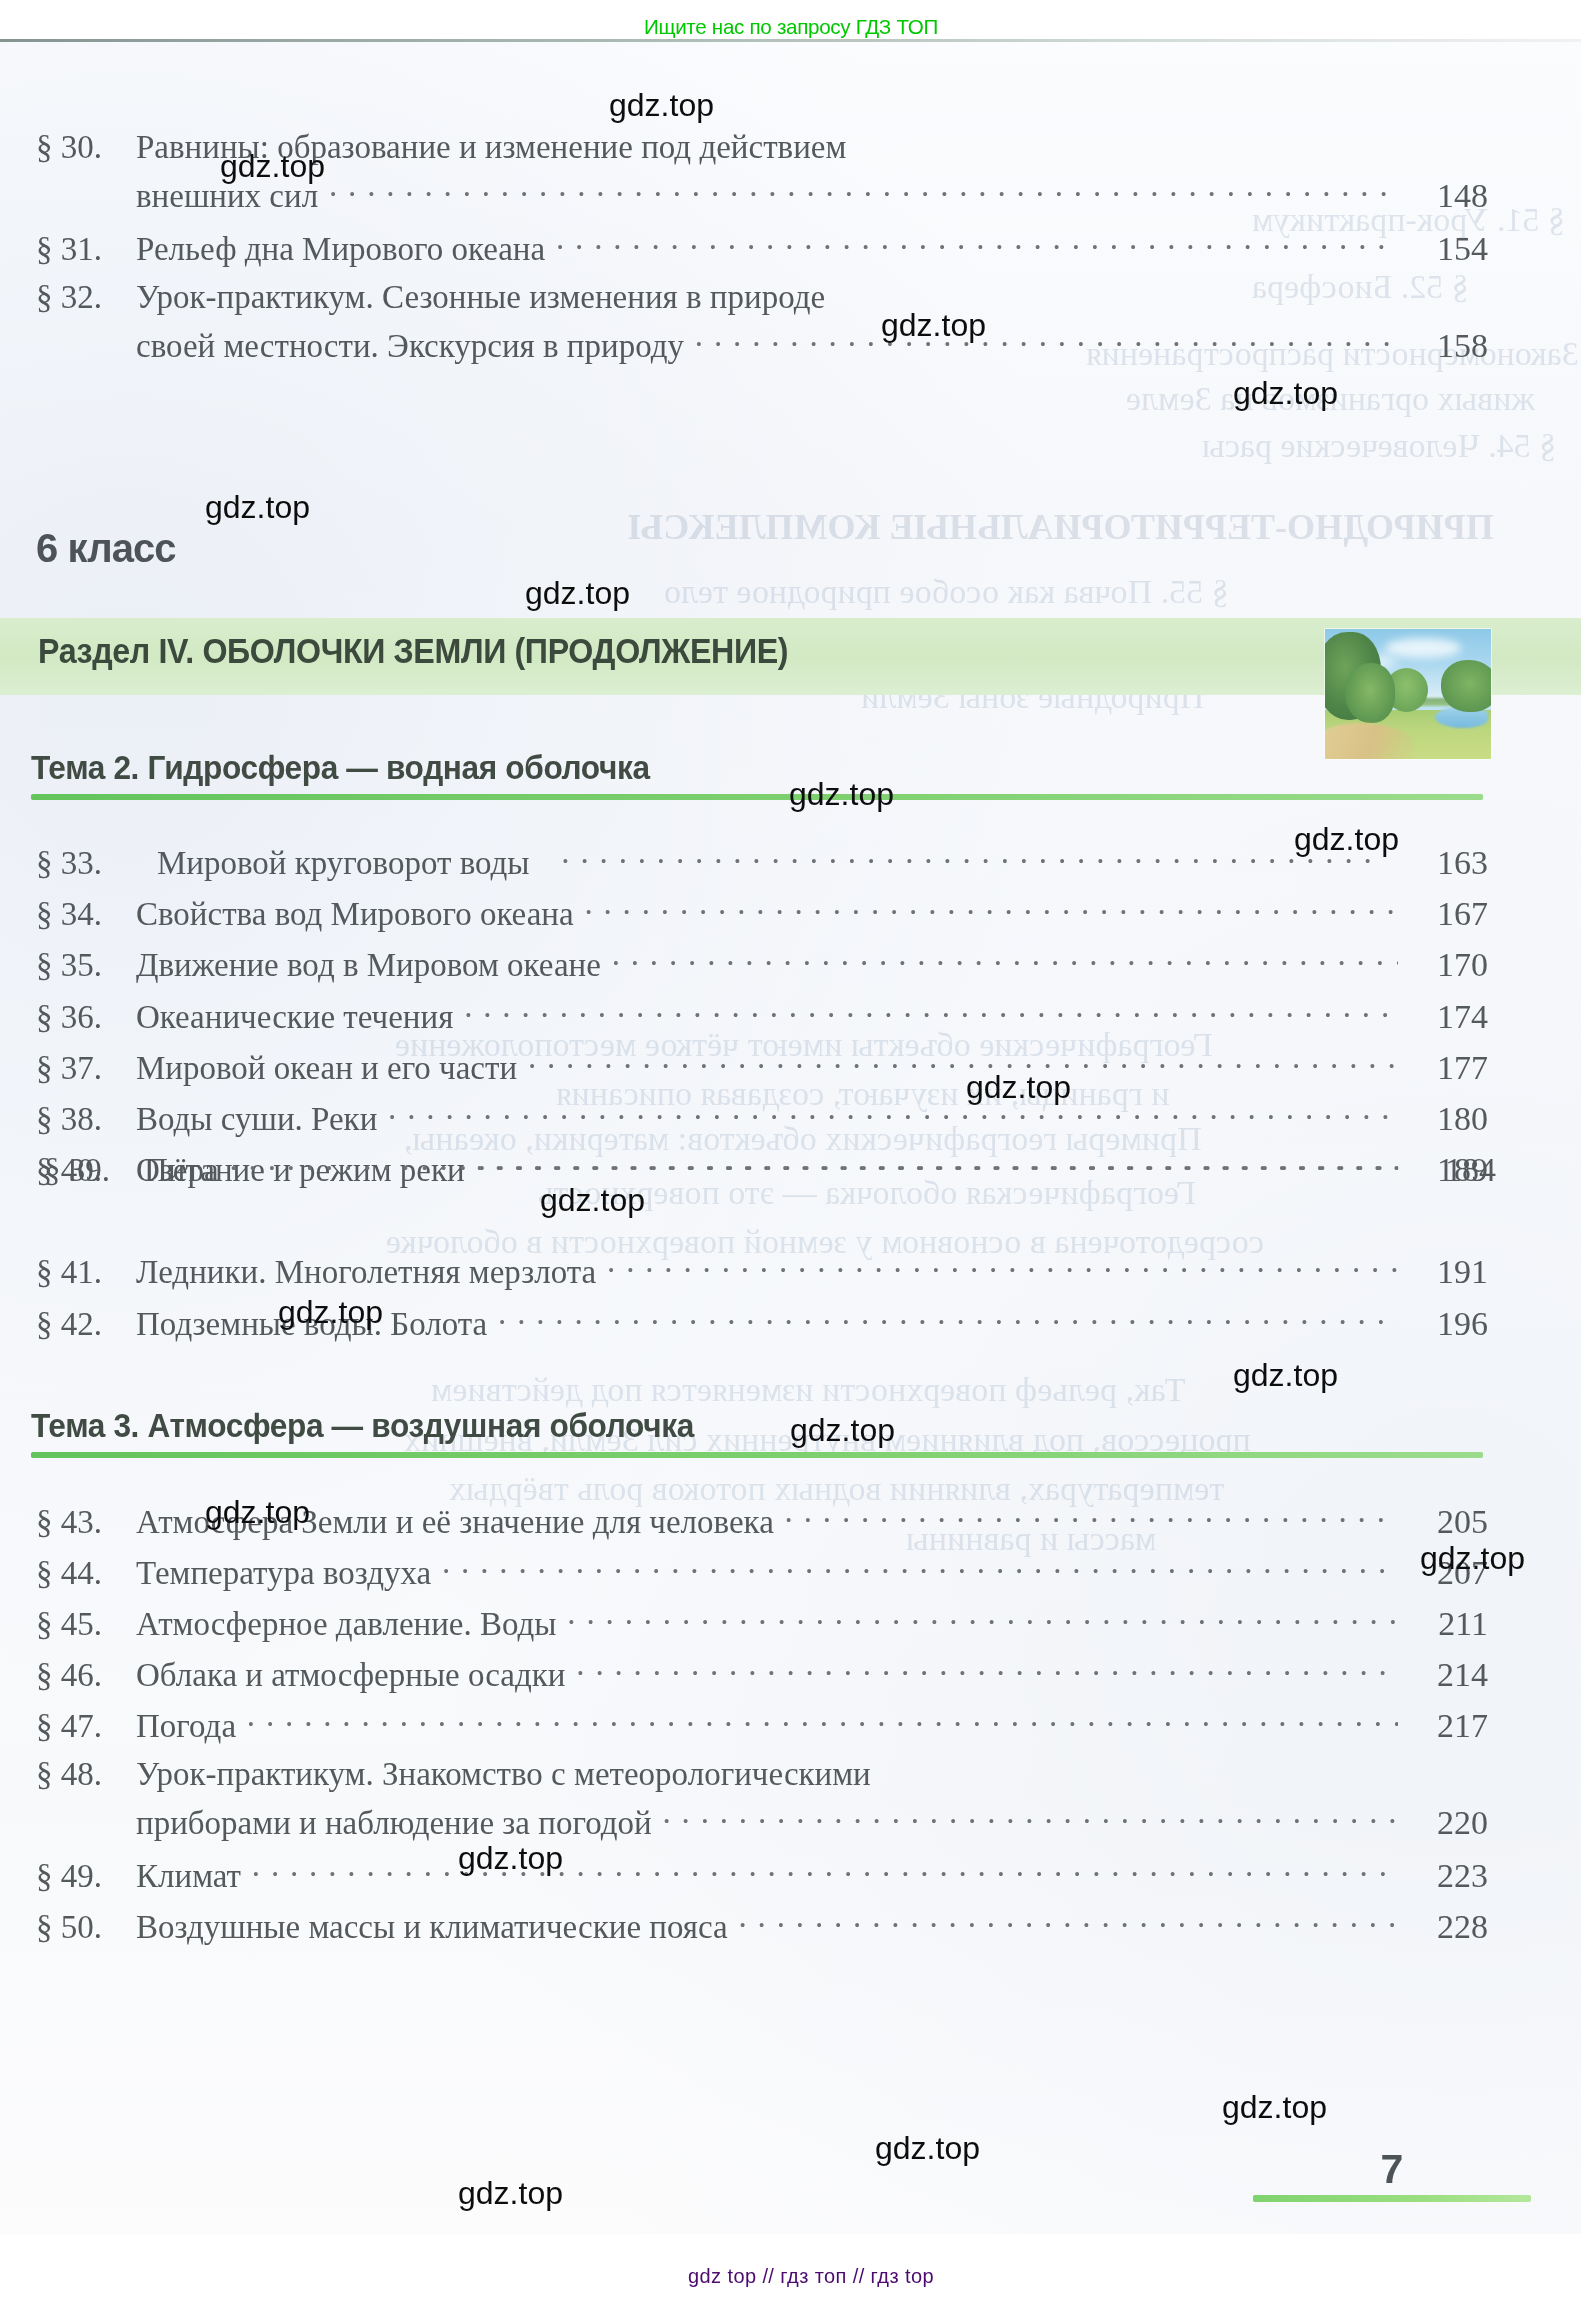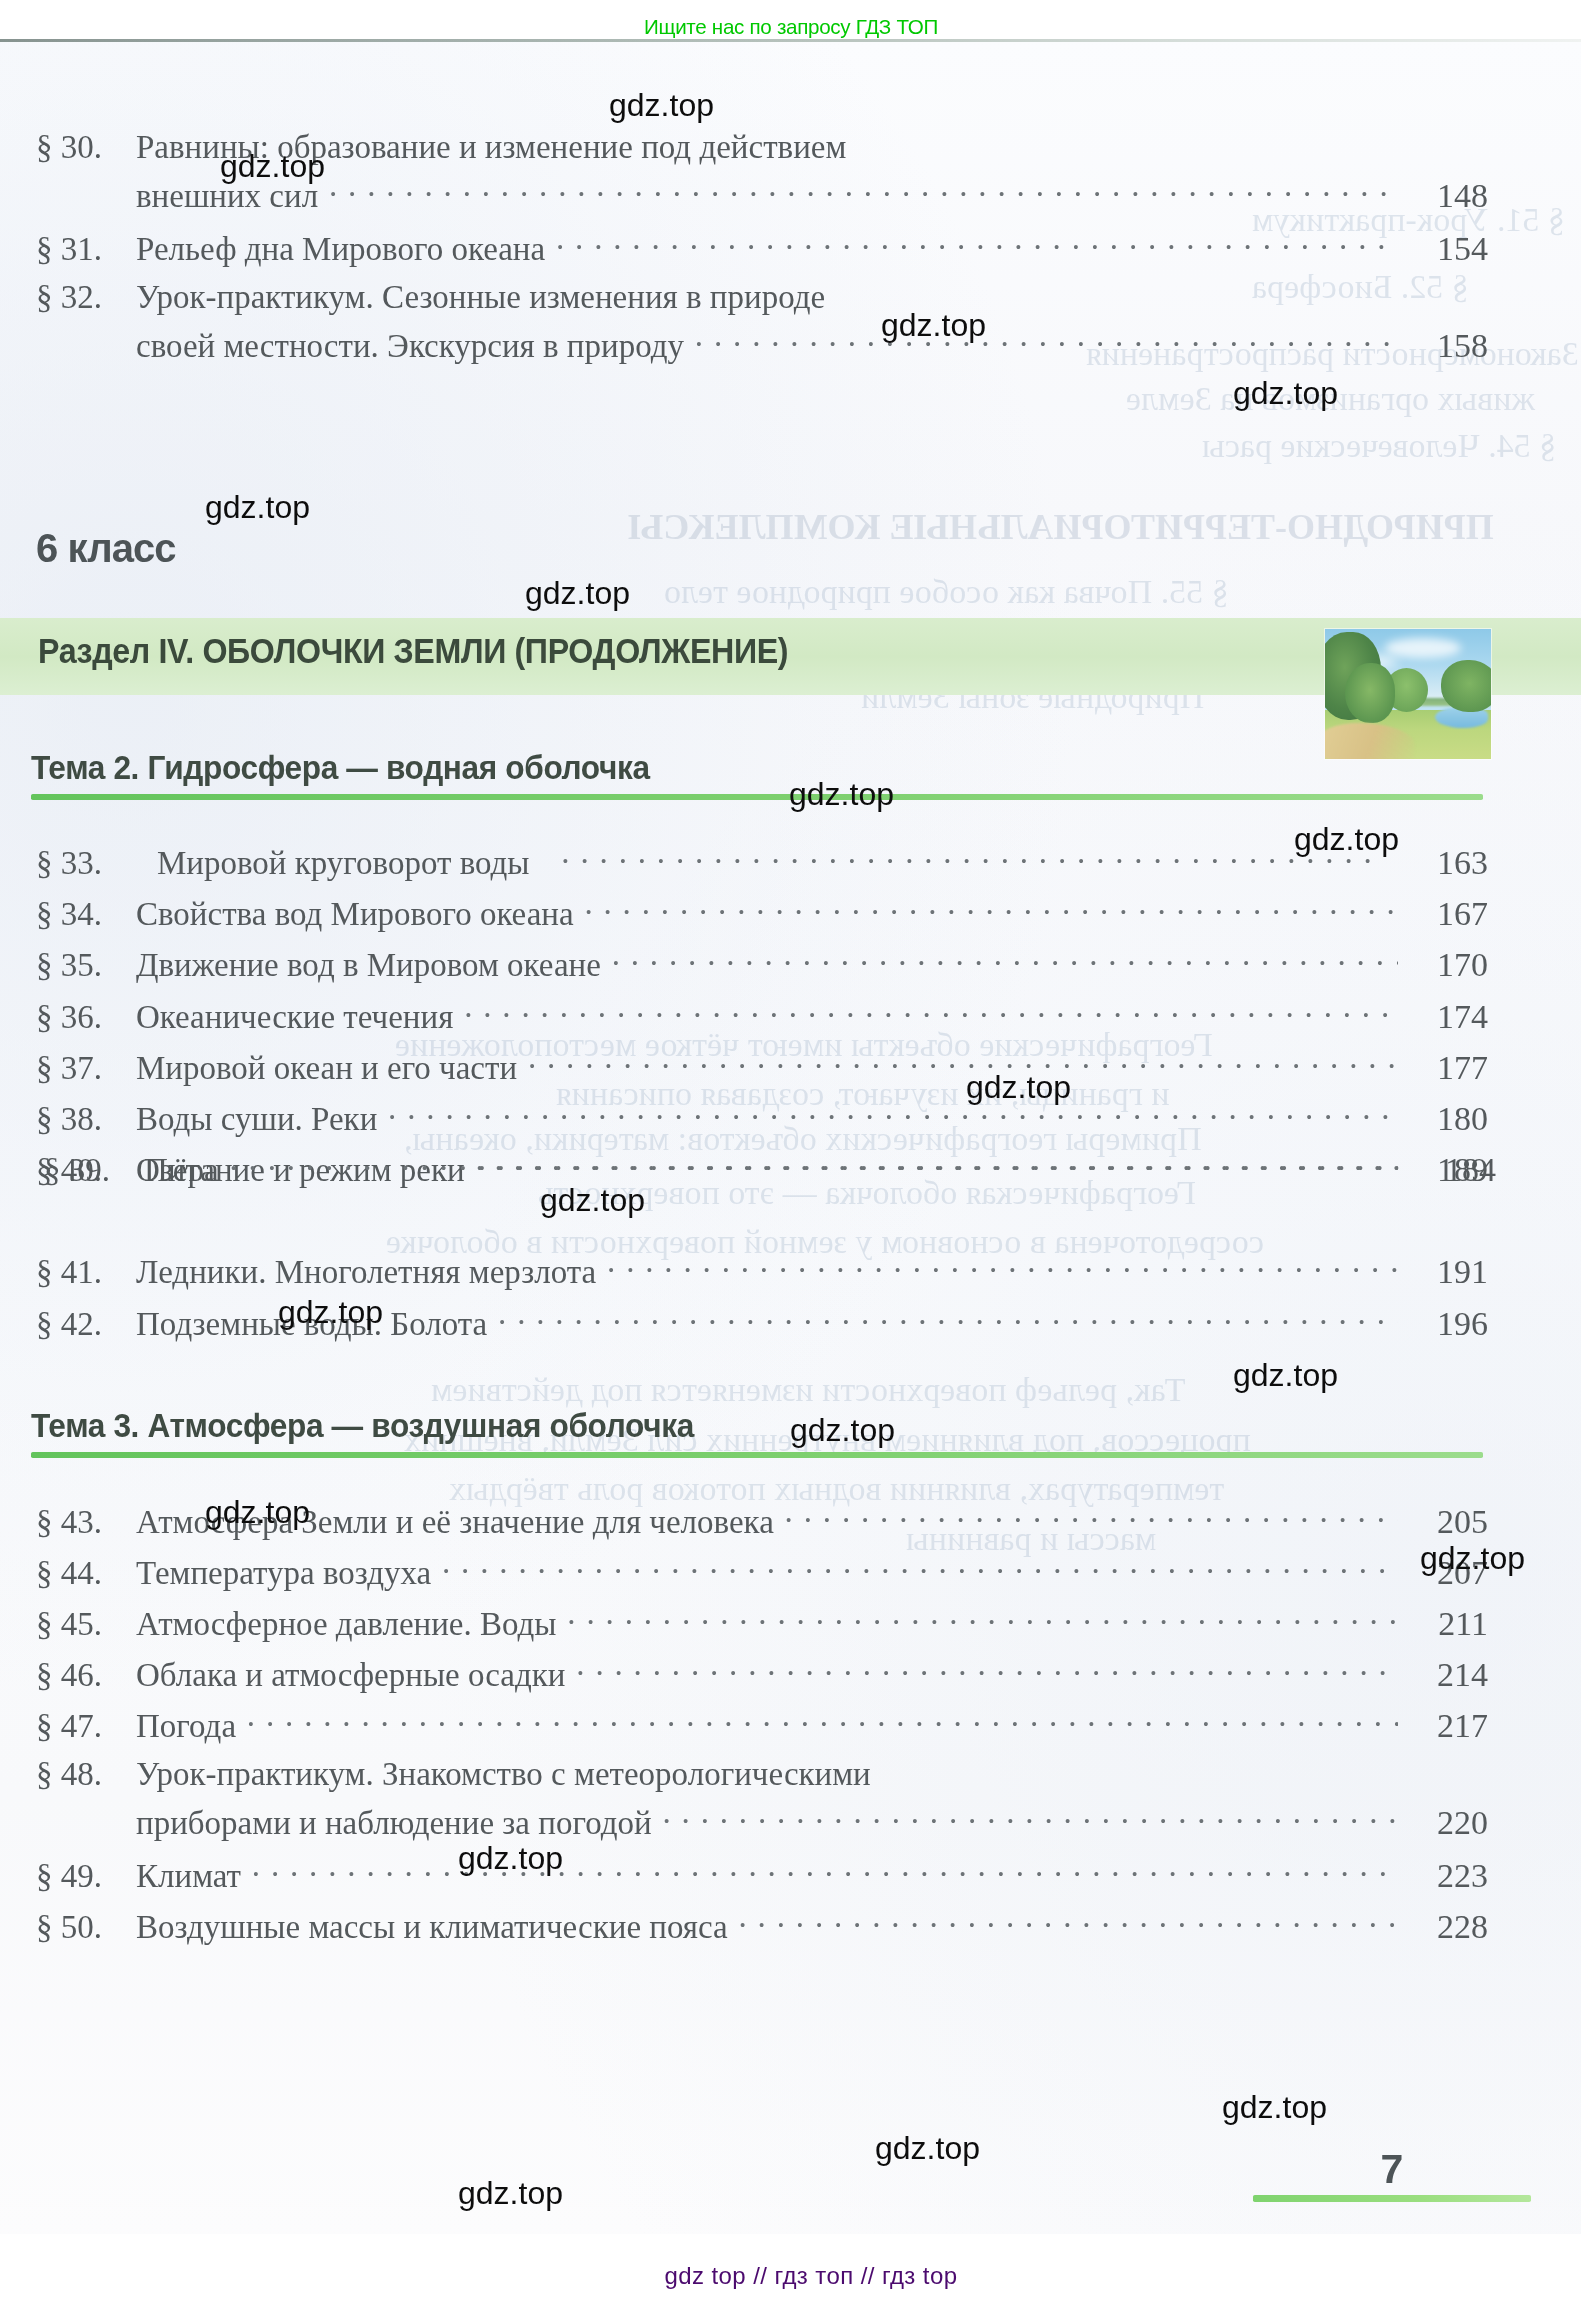--- a/index.html
+++ b/index.html
@@ -201,21 +201,21 @@
   }
 
   
   #footer-bar{
     position:absolute;left:0;top:2234px;width:1582px;height:84px;
     background:#ffffff;display:flex;align-items:center;justify-content:center;
   }
   #footer-bar .footer-text{
     color:#4b0a6e;
     font-family:"Liberation Sans", sans-serif;
-    font-size:24px;letter-spacing:0.4px;white-space:nowrap;margin-left:40px;
+    font-size:20px;letter-spacing:0.4px;white-space:nowrap;margin-left:40px;
   }
 </style>
 </head>
 <body>
 
 <div id="promo-bar">
   <div class="promo-text">Ищите нас по запросу ГДЗ ТОП</div>
 </div>
 
 <div id="page-scan">

